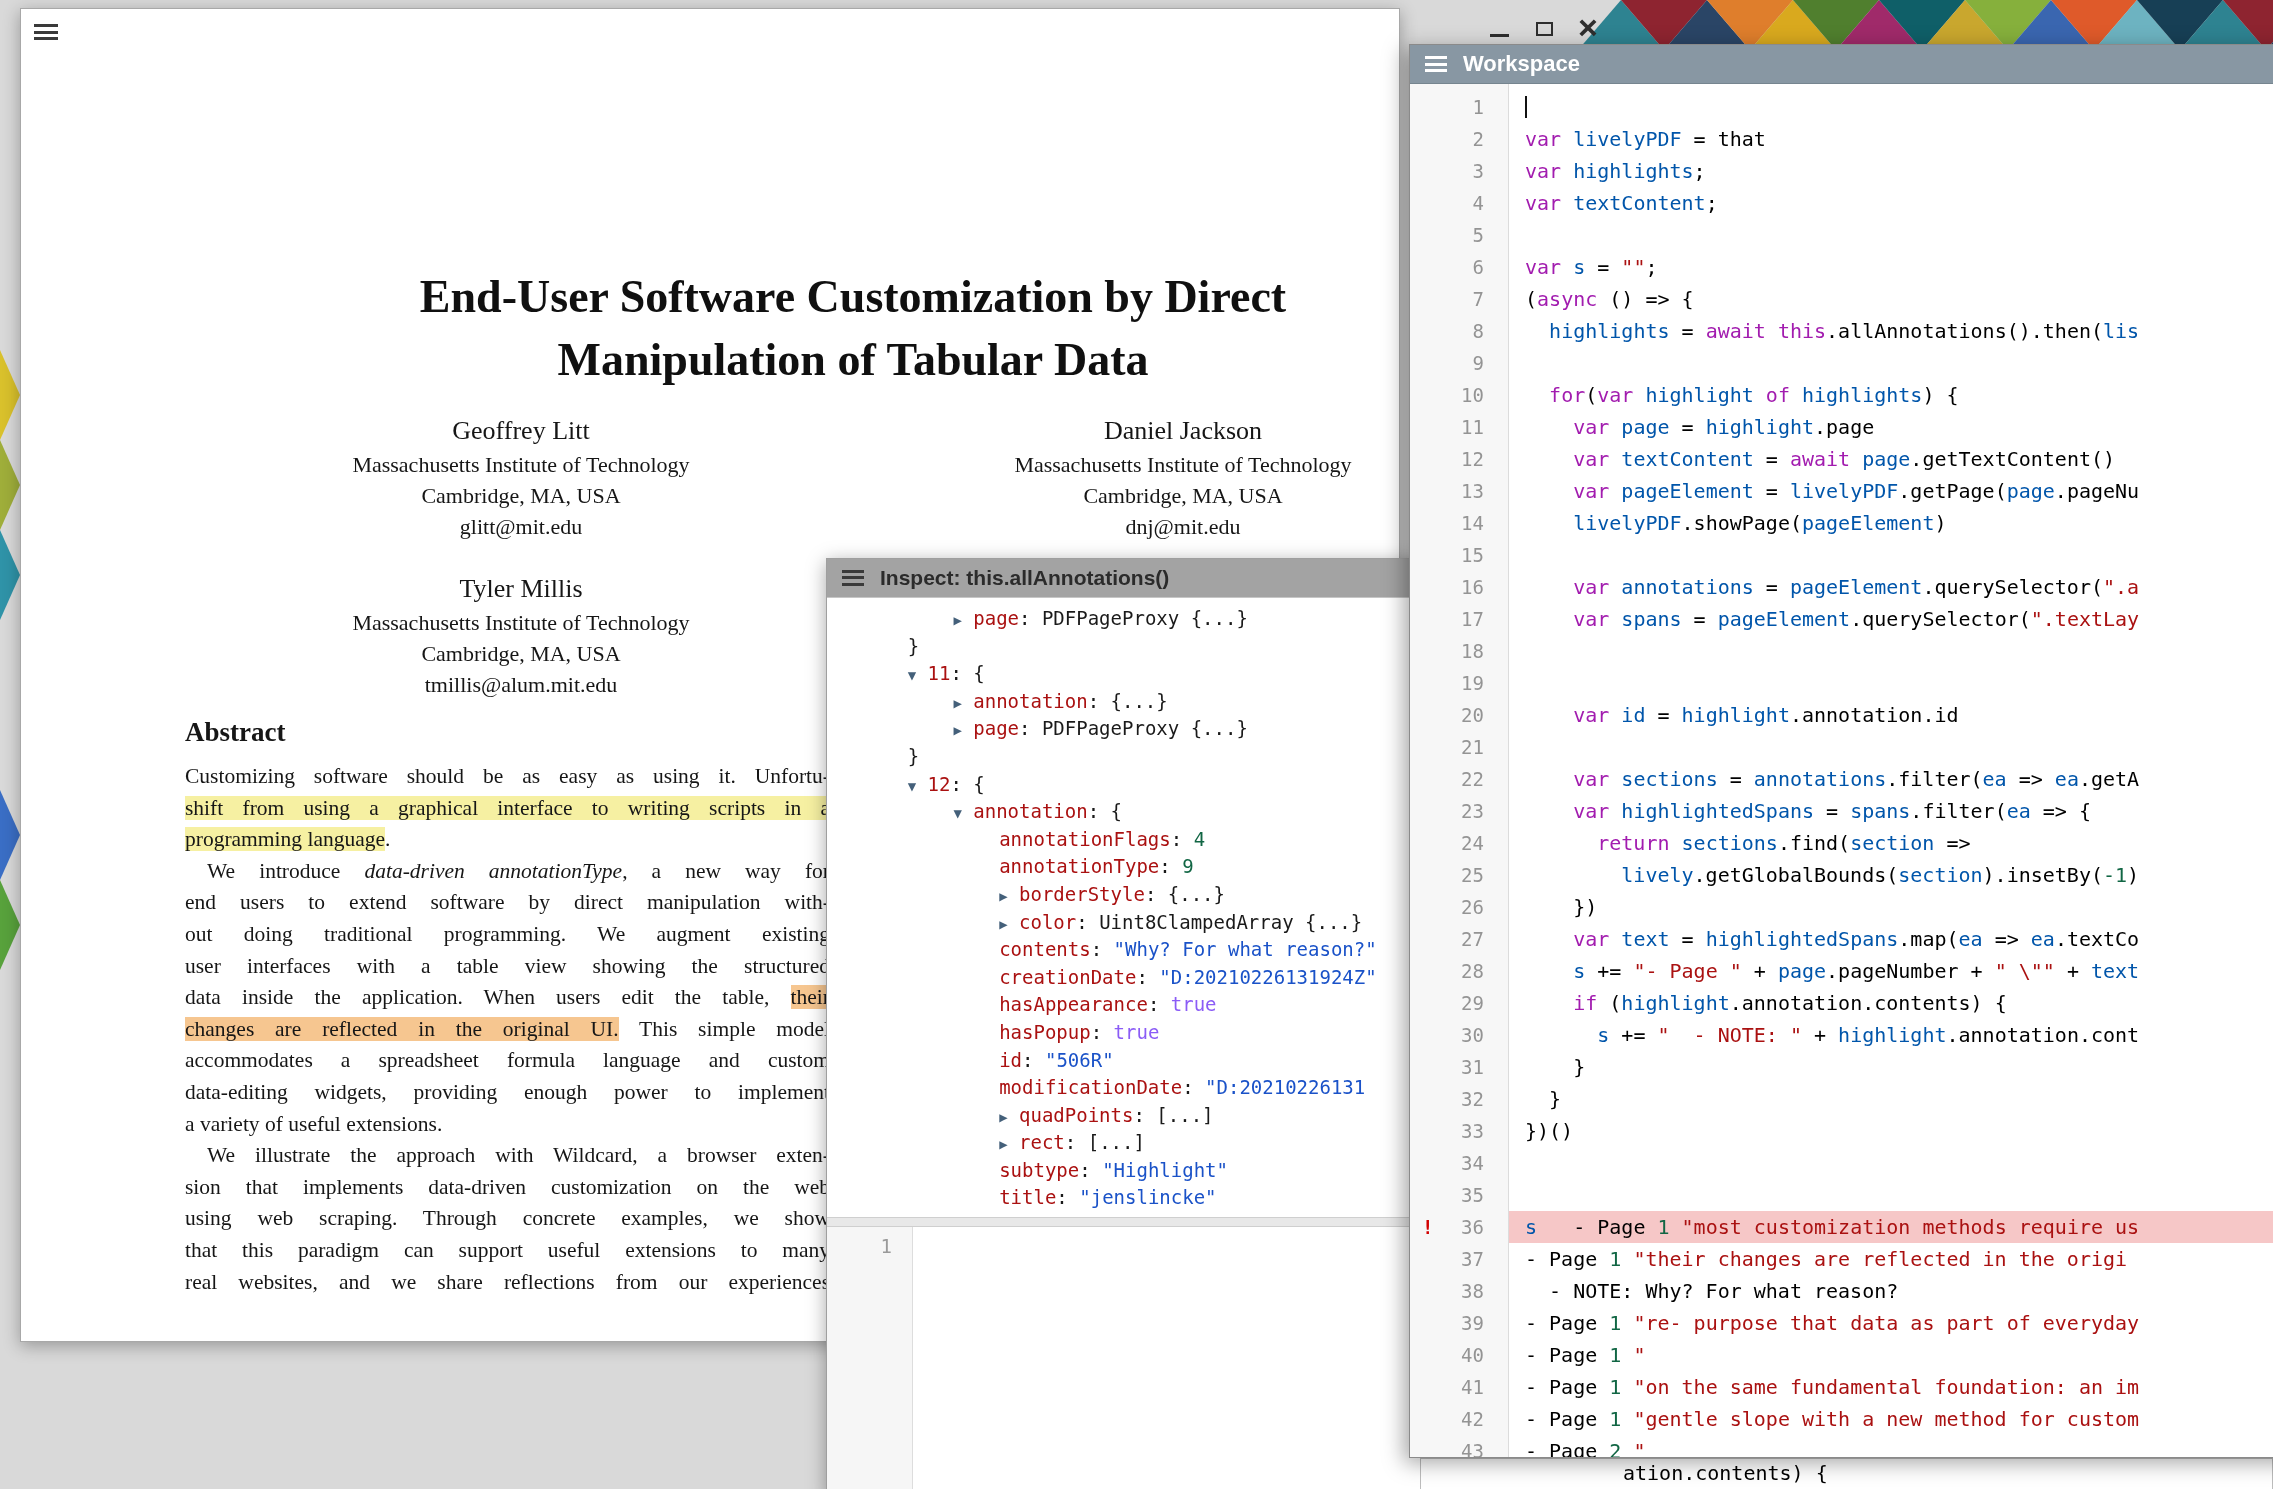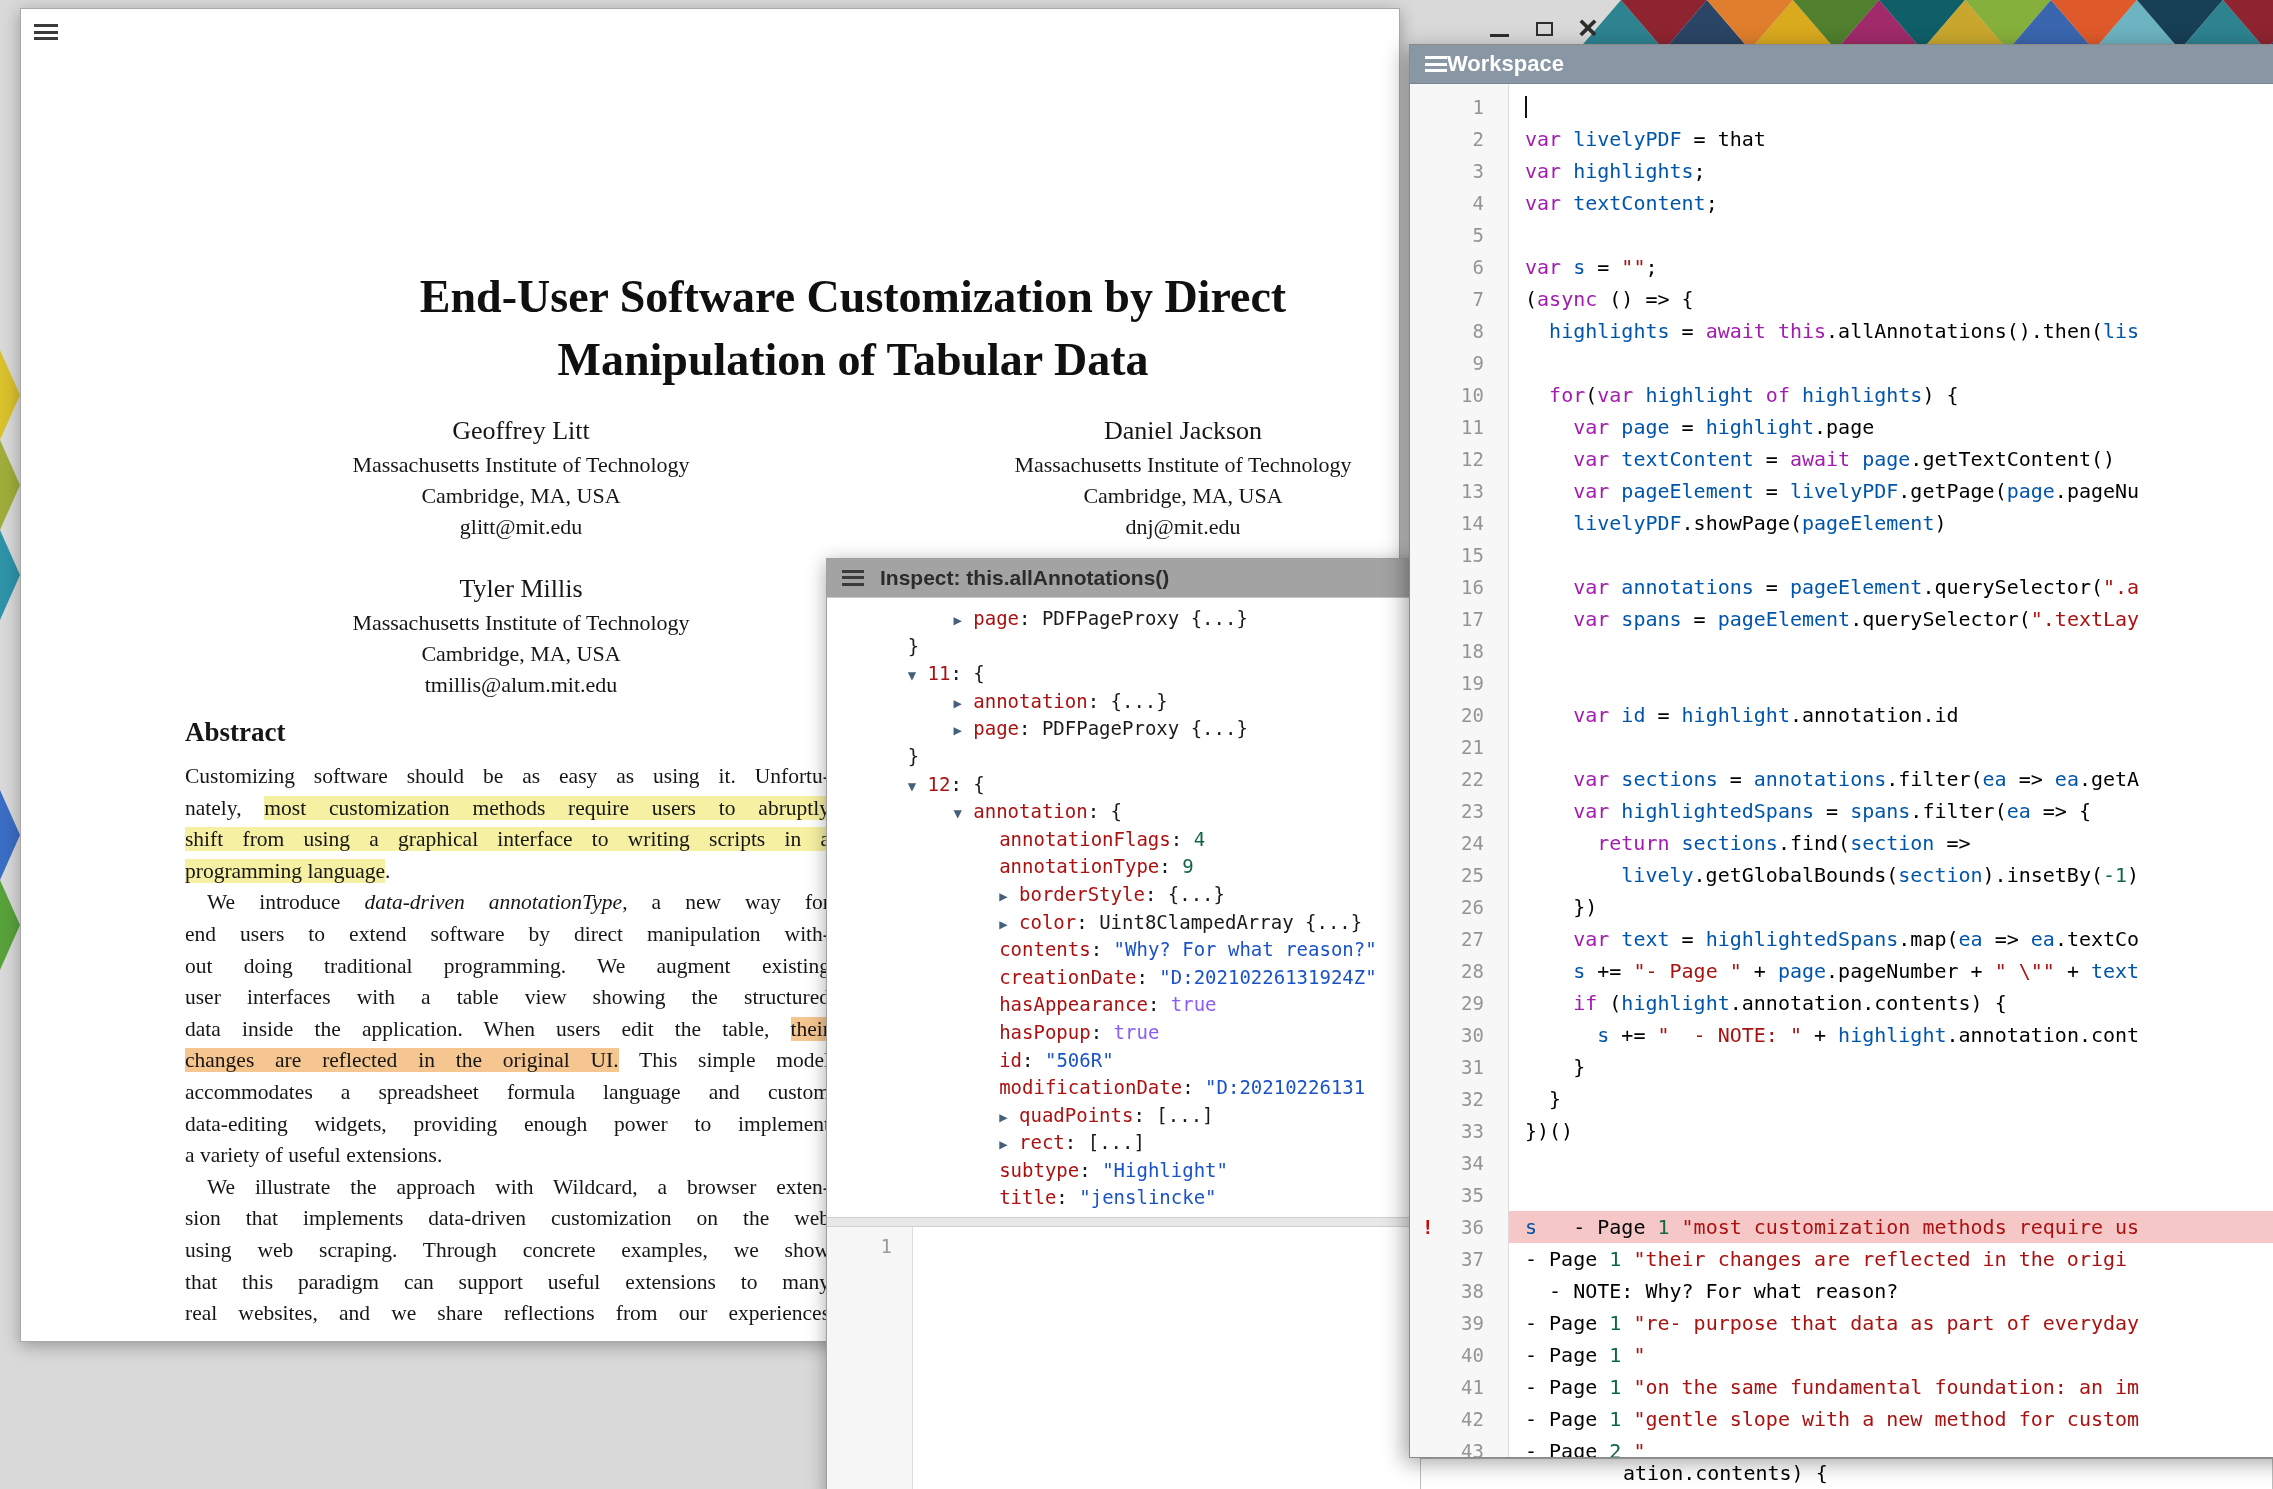--- a/index.html
+++ b/index.html
@@ -72,21 +72,21 @@
                      background:#fff; border:1px solid #bdbdbd; border-bottom:none; z-index:3; overflow:hidden; }
   #fragment-window span { position:absolute; left:202px; top:2px; color:#000;
                           font-family:"DejaVu Sans Mono","Liberation Mono",monospace; font-size:20px; }
 
   
   #workspace-window { position:absolute; left:1409px; top:44px; width:900px; height:1414px;
                       background:#fff; border:1px solid #8a8a8a; box-shadow:-5px 5px 20px rgba(0,0,0,.35);
                       z-index:4; overflow:hidden; display:flex; flex-direction:column; }
   .tbar.dark { height:39px; flex:0 0 39px; background:#8897a3; border-bottom:1px solid #76858f; }
   .tbar.dark .burger { margin-left:15px; }
-  .ttl.white { font-weight:bold; font-size:22px; color:#ffffff; }
+  .ttl.white { margin-left:16px; font-weight:bold; font-size:22px; color:#ffffff; }
   .ws-body { position:relative; flex:1; overflow:hidden; background:#fff; }
   .ws-gutbg { position:absolute; left:0; top:0; bottom:0; width:99px; background:#f7f7f7;
               border-right:1px solid #dcdcdc; }
   .ws-rows { position:relative; padding-top:7px; }
   .crow { display:flex; height:32px; }
   .gut { flex:0 0 99px; position:relative; text-align:right; padding-right:25px; color:#949494;
          font-family:"DejaVu Sans Mono","Liberation Mono",monospace; font-size:19px; line-height:32px; }
   .errmark { position:absolute; left:12px; top:0; color:#d20000; font-weight:bold; }
   .cline { flex:1; padding-left:16px; white-space:pre; overflow:hidden; color:#000;
            font-family:"DejaVu Sans Mono","Liberation Mono",monospace; font-size:20px; line-height:32px; }
@@ -156,21 +156,20 @@
     <div class="author a3">
       <div class="a-name">Tyler Millis</div>
       <div class="a-line">Massachusetts Institute of Technology</div>
       <div class="a-line">Cambridge, MA, USA</div>
       <div class="a-line">tmillis@alum.mit.edu</div>
     </div>
 
     <div class="abs-head">Abstract</div>
     <div class="abs-body" id="abstract">
         <div class="pl just"><span>Customizing software should be as easy as using it. Unfortu-</span></div>
-        <div class="pl just"><span>nately, </span><span class="sg-y">most customization methods require users to abruptly</span></div>
         <div class="pl just"><span class="sg-y">shift from using a graphical interface to writing scripts in a</span></div>
         <div class="pl"><span class="sg-y">programming language</span><span>.</span></div>
         <div class="pl just ind"><span>We introduce </span><span class="sg-it">data-driven annotationType</span><span>, a new way for</span></div>
         <div class="pl just"><span>end users to extend software by direct manipulation with-</span></div>
         <div class="pl just"><span>out doing traditional programming. We augment existing</span></div>
         <div class="pl just"><span>user interfaces with a table view showing the structured</span></div>
         <div class="pl just"><span>data inside the application. When users edit the table, </span><span class="sg-o">their</span></div>
         <div class="pl just"><span class="sg-o">changes are reflected in the original UI.</span><span> This simple model</span></div>
         <div class="pl just"><span>accommodates a spreadsheet formula language and custom</span></div>
         <div class="pl just"><span>data-editing widgets, providing enough power to implement</span></div>

